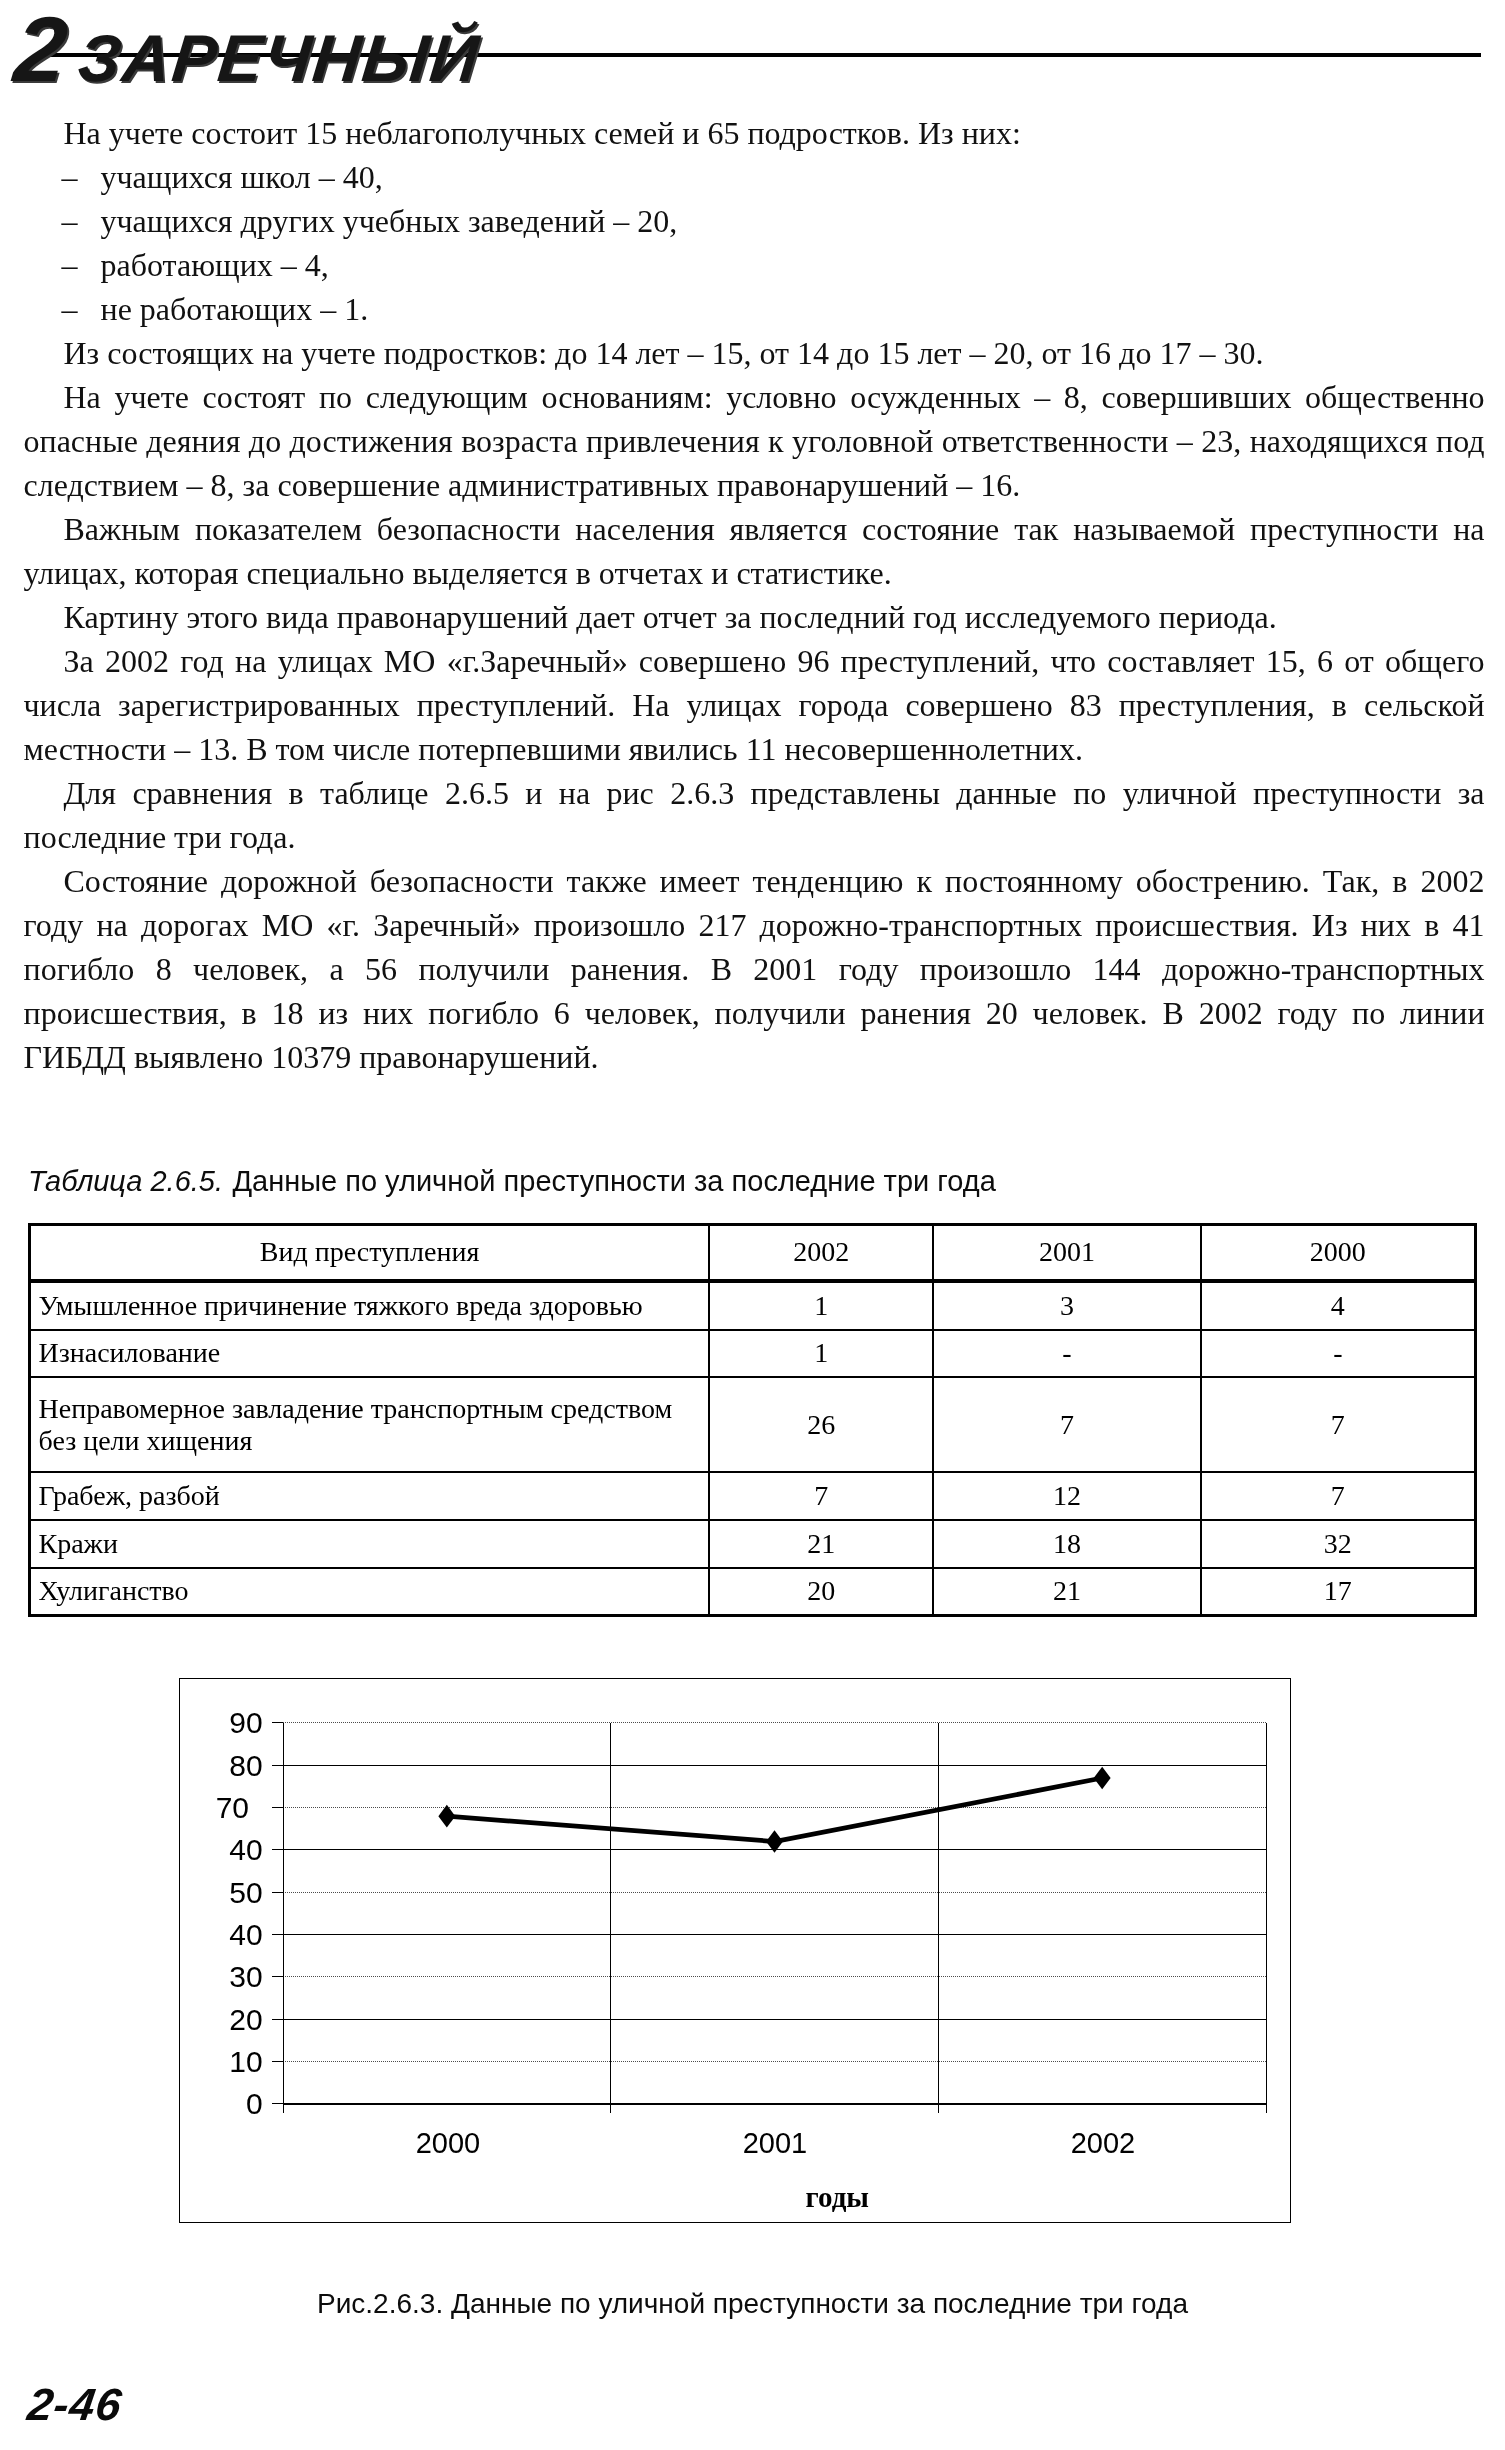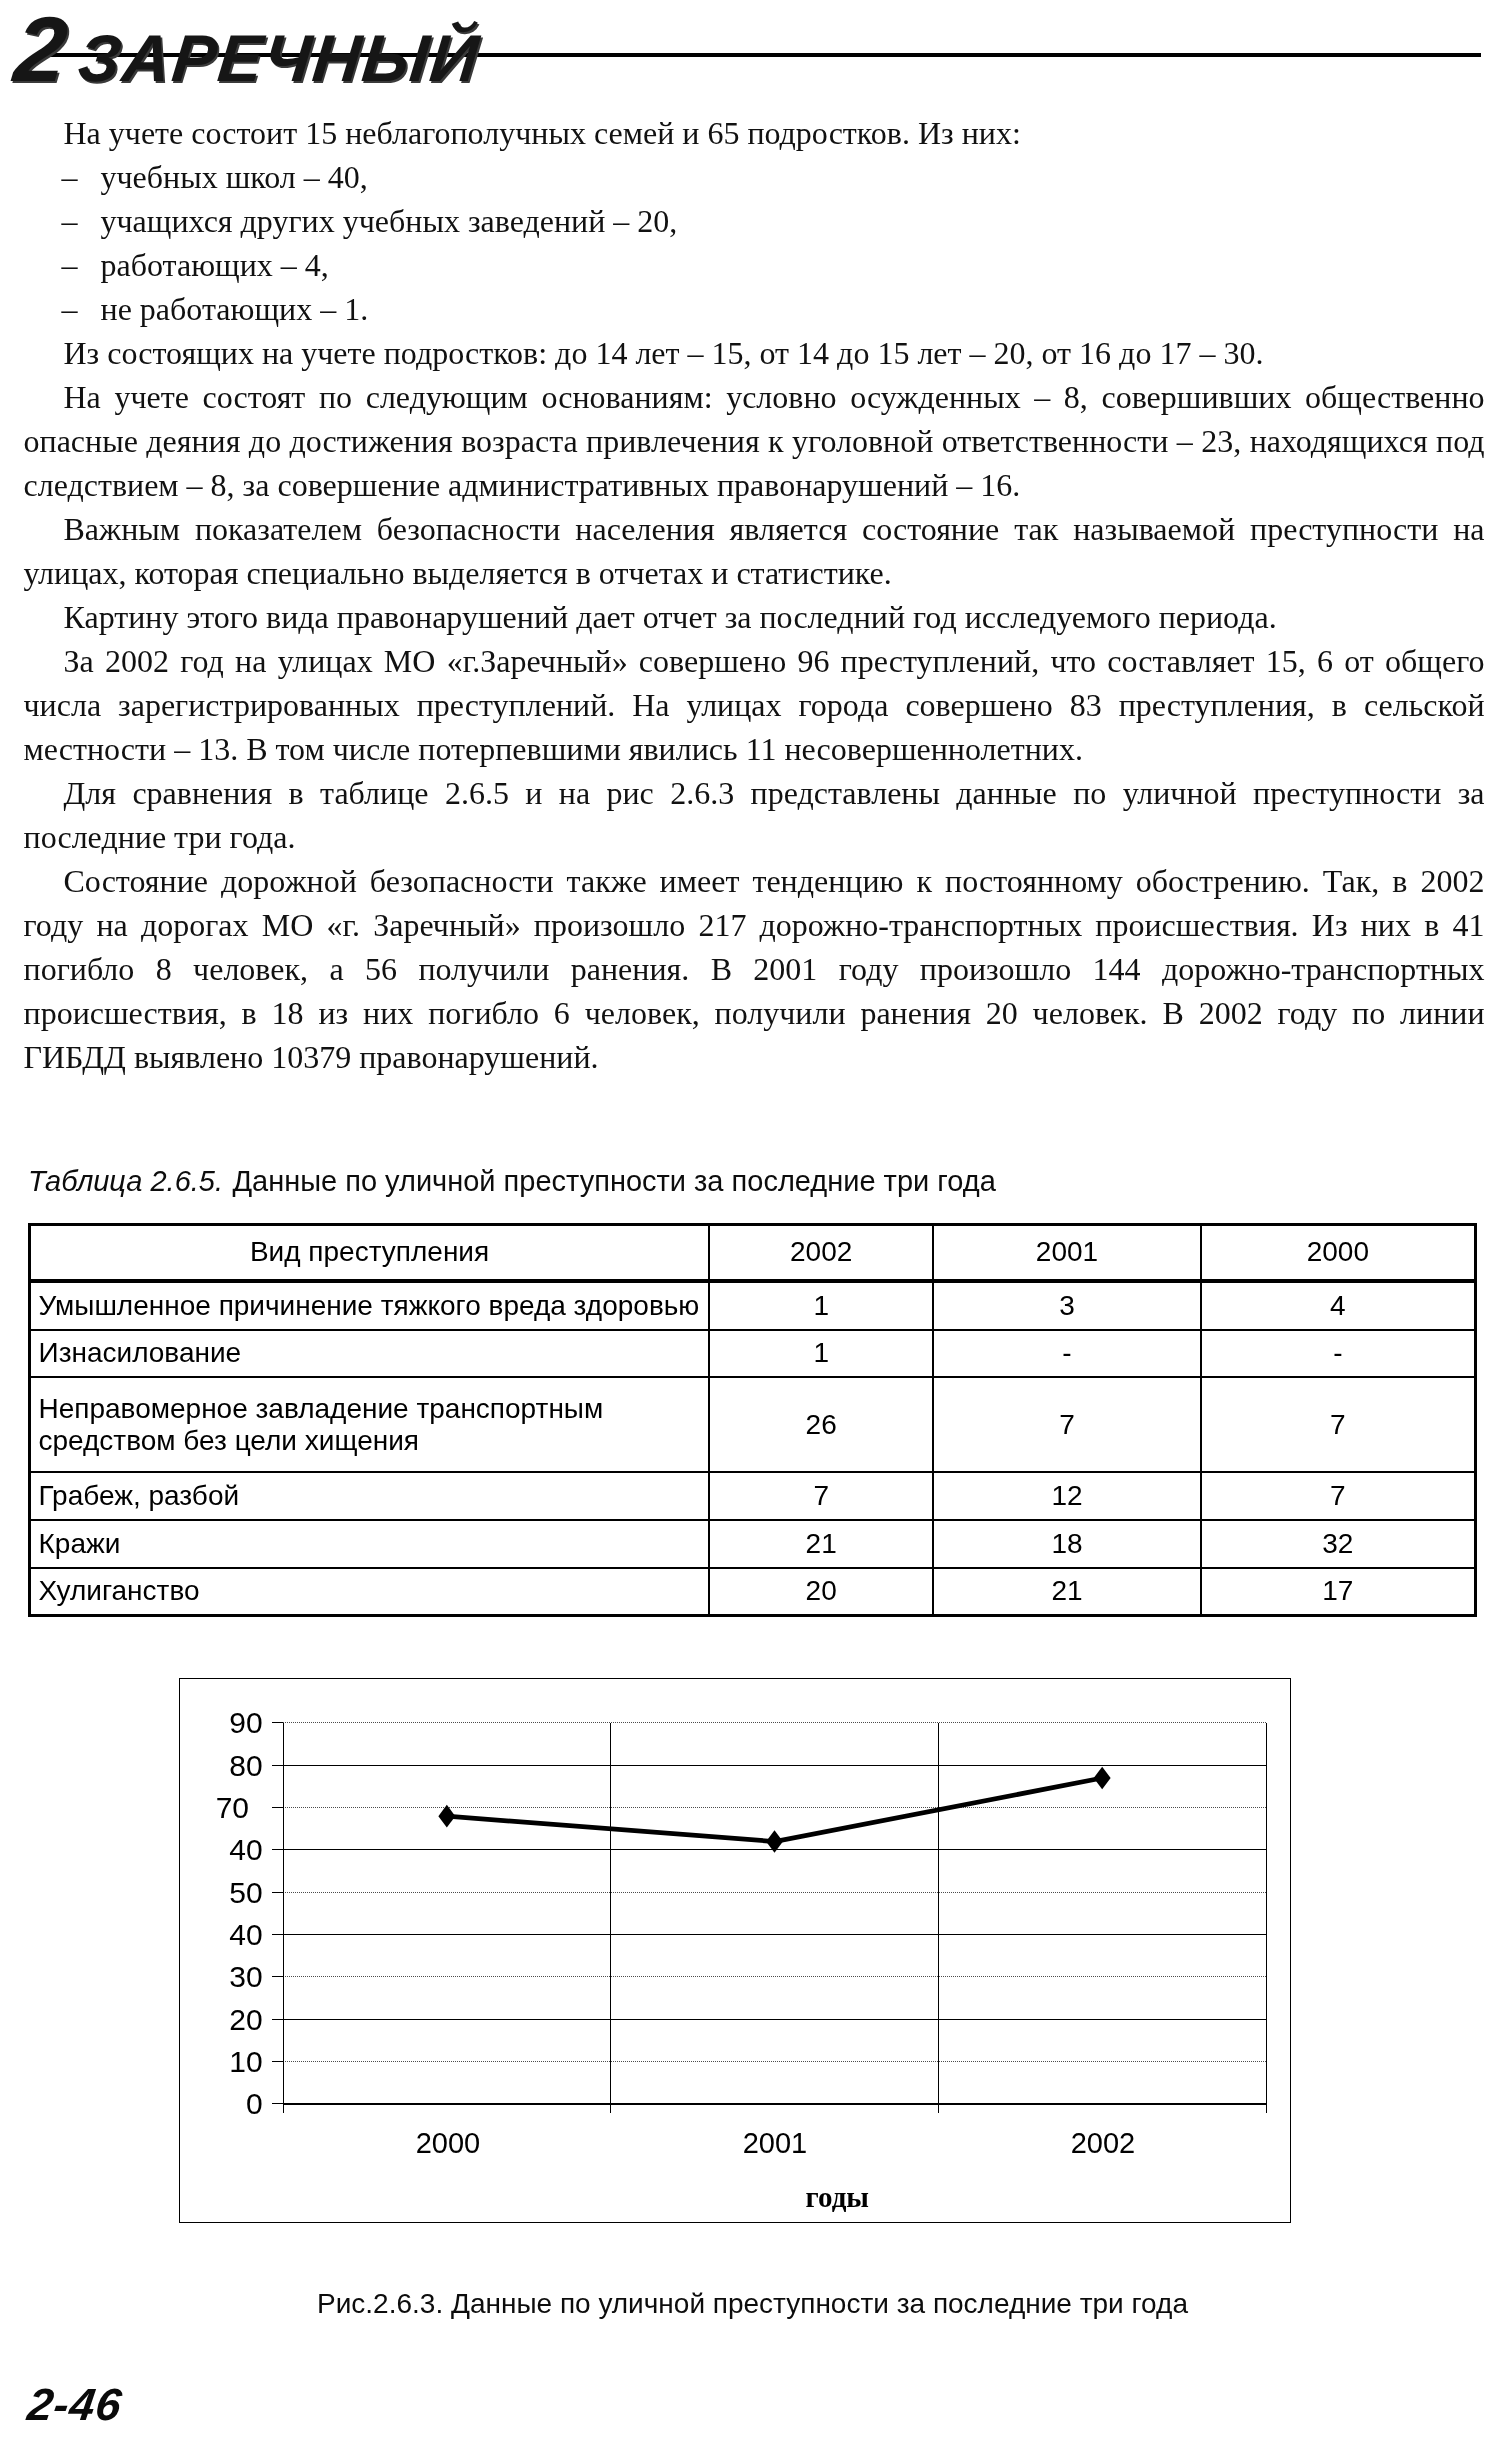--- a/index.html
+++ b/index.html
@@ -26,21 +26,21 @@
         font-size:32px;line-height:44px;text-align:justify;}
   .body-text p{margin:0;text-indent:40px;}
   .body-text p.list{text-indent:0;padding-left:77px;position:relative;text-align:left;}
   .body-text p.list .dash{position:absolute;left:38px;top:0;}
   
   .tbl-caption{position:absolute;left:28px;top:1165px;width:1449px;
         font-family:"Liberation Sans", sans-serif;font-size:29px;color:#0c0c0c;}
   .tbl-caption .lbl{font-weight:normal;font-style:italic;margin-right:9.4px;}
   
   .crime-table{position:absolute;left:28px;top:1223px;width:1449px;
-        border-collapse:collapse;font-family:Liberation Sans, sans-serif;
+        border-collapse:collapse;font-family:Liberation Serif, serif;
         font-size:28px;color:#000;table-layout:fixed;}
   .crime-table col.c0{width:47%;}
   .crime-table col.c1{width:15.5%;}
   .crime-table col.c2{width:18.5%;}
   .crime-table col.c3{width:19%;}
   .crime-table th,.crime-table td{border:2.8px solid #000;padding:1.9px 7.5px;line-height:1.15;}
   .crime-table{border:3.8px solid #000;}
   .crime-table thead th{height:49px;text-align:center;font-weight:normal;border-bottom:4.7px solid #000;}
   .crime-table tbody td{height:42px;}
   .crime-table tbody tr.tall td{height:89px;}
@@ -74,21 +74,21 @@
   <div class="header">
     <div class="header-rule"></div>
     <div class="logo">
       <span class="logo-number">2</span>
       <span class="logo-word">ЗАРЕЧНЫЙ</span>
     </div>
   </div>
 
   <div class="body-text">
     <p><span>На учете состоит 15 неблагополучных семей и 65 подростков. Из них:</span></p>
-    <p class="list"><span class="dash">–</span><span>учебных школ – 40,</span></p>
+    <p class="list"><span class="dash">–</span><span>учащихся школ – 40,</span></p>
     <p class="list"><span class="dash">–</span><span>учащихся других учебных заведений – 20,</span></p>
     <p class="list"><span class="dash">–</span><span>работающих – 4,</span></p>
     <p class="list"><span class="dash">–</span><span>не работающих – 1.</span></p>
     <p><span>Из состоящих на учете подростков: до 14 лет – 15, от 14 до 15 лет – 20, от 16 до 17 – 30.</span></p>
     <p><span>На учете состоят по следующим основаниям: условно осужденных – 8, совершивших общественно опасные деяния до достижения возраста привлечения к уголовной ответственности – 23, находящихся под следствием – 8, за совершение административных правонарушений – 16.</span></p>
     <p><span>Важным показателем безопасности населения является состояние так называемой преступности на улицах, которая специально выделяется в отчетах и статистике.</span></p>
     <p><span>Картину этого вида правонарушений дает отчет за последний год исследуемого периода.</span></p>
     <p><span>За 2002 год на улицах МО «г.Заречный» совершено 96 преступлений, что составляет 15, 6 от общего числа зарегистрированных преступлений. На улицах города совершено 83 преступления, в сельской местности – 13. В том числе потерпевшими явились 11 несовершеннолетних.</span></p>
     <p><span>Для сравнения в таблице 2.6.5 и на рис 2.6.3 представлены данные по уличной преступности за последние три года.</span></p>
     <p><span>Состояние дорожной безопасности также имеет тенденцию к постоянному обострению. Так, в 2002 году на дорогах МО «г. Заречный» произошло 217 дорожно-транспортных происшествия. Из них в 41 погибло 8 человек, а 56 получили ранения. В 2001 году произошло 144 дорожно-транспортных происшествия, в 18 из них погибло 6 человек, получили ранения 20 человек. В 2002 году по линии ГИБДД выявлено 10379 правонарушений.</span></p>

